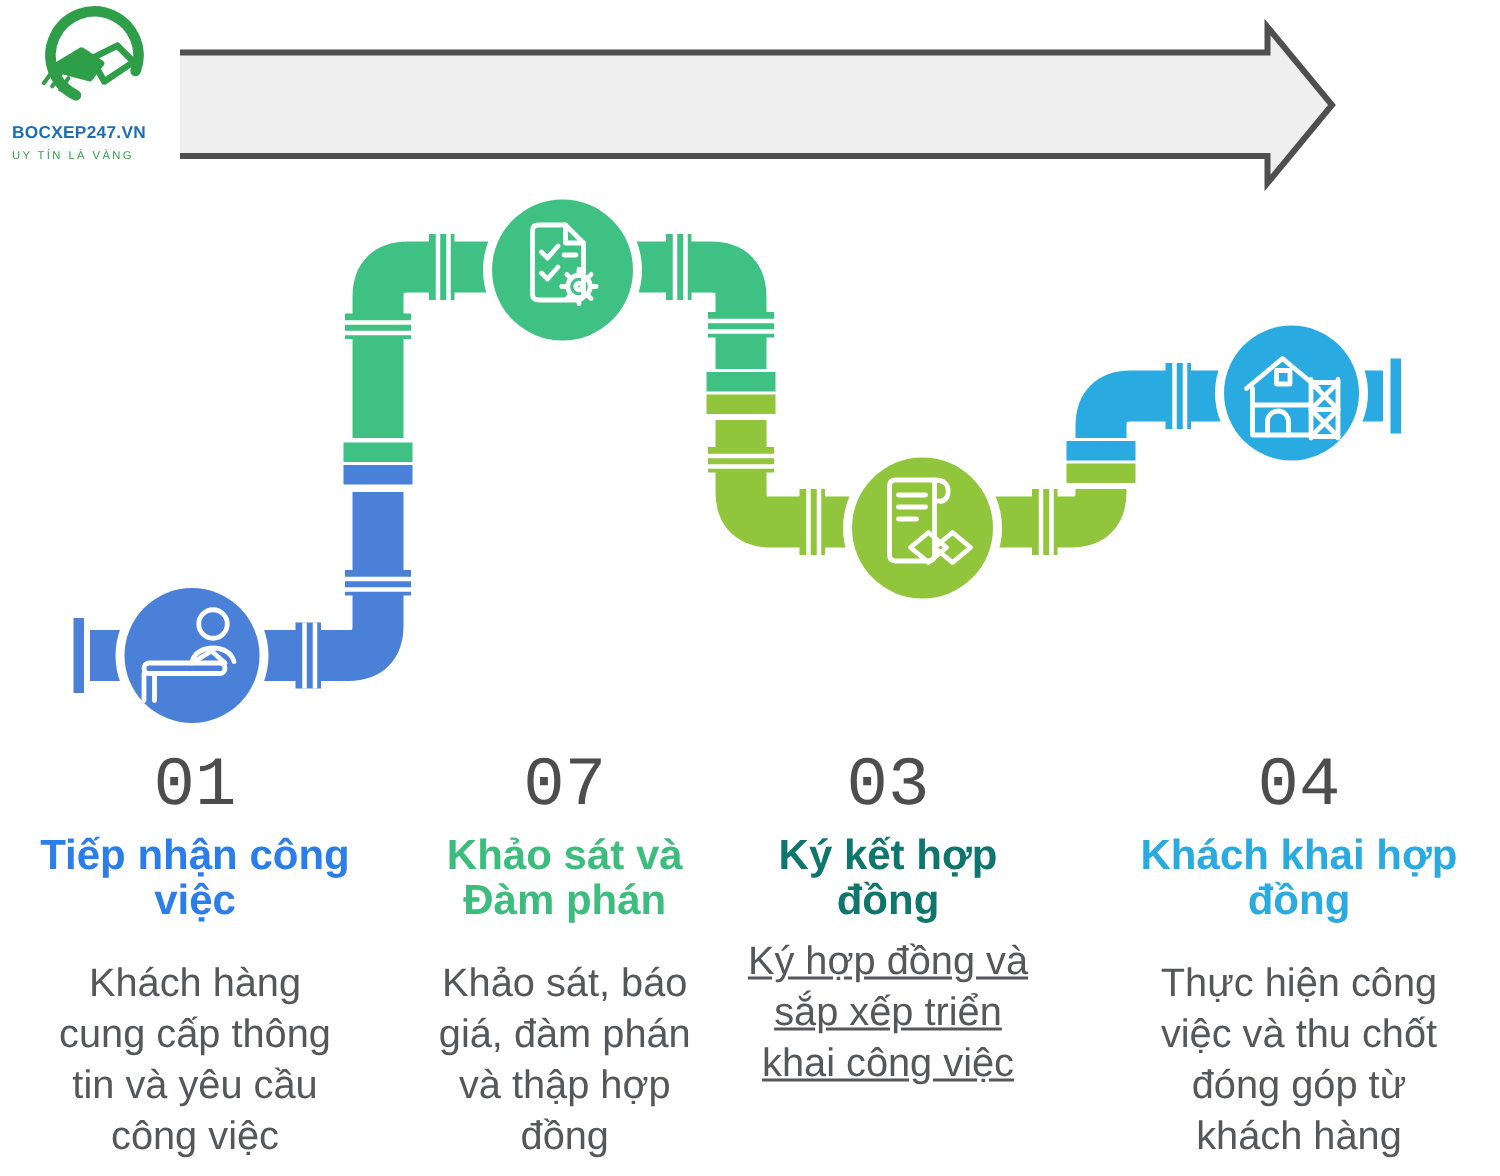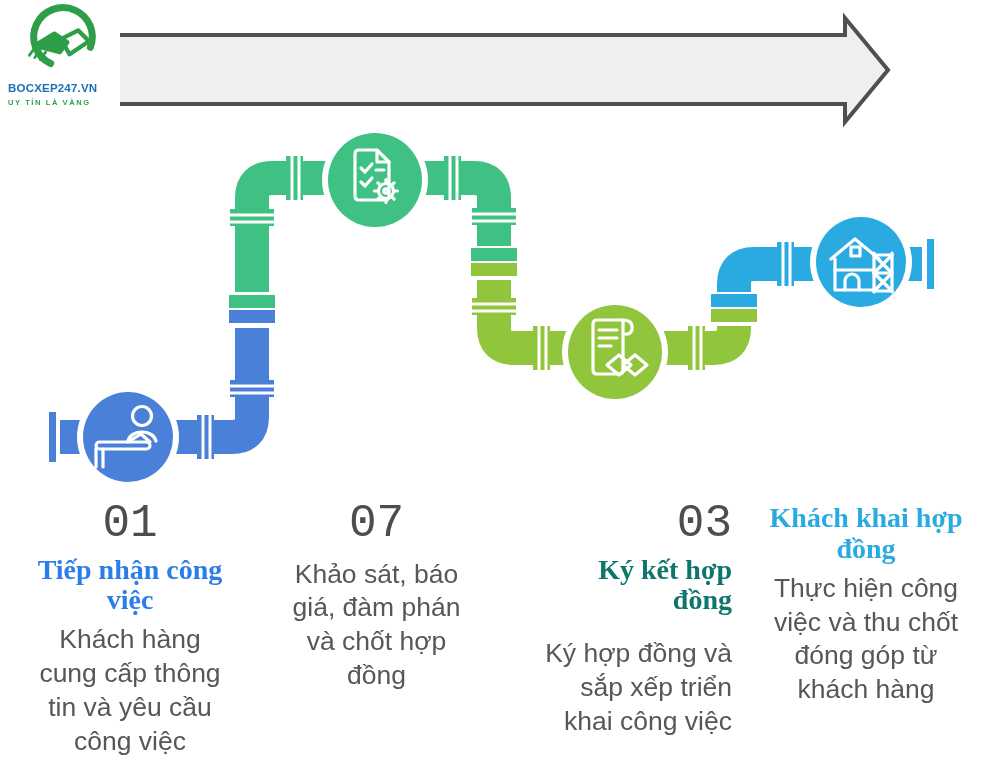--- a/index.html
+++ b/index.html
@@ -8,40 +8,40 @@
 
   
   .f-blue{fill:#4a80d8}.f-green{fill:#3ec183}.f-lime{fill:#90c53c}.f-cyan{fill:#29abe2}.f-white{fill:#ffffff}
   .s-blue{stroke:#4a80d8}.s-green{stroke:#3ec183}.s-lime{stroke:#90c53c}.s-cyan{stroke:#29abe2}
   .pipe{fill:none;stroke-width:34;stroke-linecap:butt}
   .icon{fill:none;stroke:#ffffff;stroke-width:3.2;stroke-linecap:round;stroke-linejoin:round}
 
   
   .logo{position:absolute;left:8px;top:0;width:124px;text-align:left;}
   .logo-brand{font-size:11.5px;font-weight:bold;color:#1b6fb8;letter-spacing:.2px;margin-top:2px;}
-  .logo-tagline{font-size:7.5px;font-weight:bold;color:#2f9e48;letter-spacing:1.6px;margin-top:4px;}
+  .logo-tagline{font-size:7.5px;font-weight:normal;color:#2f9e48;letter-spacing:1.6px;margin-top:4px;}
 
   
   .banner-svg{position:absolute;left:0;top:0;}
   .banner-title{position:absolute;left:140px;top:35px;width:710px;height:70px;
                 display:flex;align-items:center;justify-content:center;
                 font-size:27px;font-weight:bold;color:#4d4d4d;}
 
   
   .pipeline-svg{position:absolute;left:0;top:0;}
 
   
   .step{position:absolute;top:499px;text-align:center;}
   .step-number{font-size:46px;line-height:1.12;color:#4d4d4d;font-family:Liberation Mono, monospace;}
-  .step-title{font-size:28px;font-weight:bold;line-height:1.1;margin-top:4px;white-space:pre-line;font-family:Liberation Serif, serif;}
-  .step-desc{font-size:26.5px;line-height:1.28;color:#56575a;margin-top:7px;white-space:pre-line;}
+  .step-title{font-size:28px;font-weight:bold;line-height:1.1;margin-top:4px;white-space:pre-line;}
+  .step-desc{font-size:26.5px;line-height:1.28;color:#56575a;margin-top:23px;white-space:pre-line;}
   #step1{left:10px;width:240px;}  #step1 .step-title{color:#2b7de9;}
   #step2{left:255px;width:243px;} #step2 .step-title{color:#3dbd7d;}
-  #step3{left:492px;width:240px;text-align:right;} #step3 .step-title{color:#0f766e;}
-  #step3 .step-desc{margin-top:21px;}
+  #step3{left:472px;width:240px;} #step3 .step-title{color:#0f766e;}
+  #step3 .step-desc{margin-top:8px;text-decoration:underline;}
   #step4{left:742px;width:248px;} #step4 .step-title{color:#29abe2;}
 </style>
 </head>
 <body>
 
 <div id="canvas">
 
   <div class="logo">
     <svg width="110" height="76" viewBox="0 0 100 70">
       <g fill="none" stroke="#2f9e48" stroke-linecap="round" stroke-linejoin="round">
@@ -201,36 +201,39 @@
     <div class="step-title">Tiếp nhận công
 việc</div>
     <div class="step-desc">Khách hàng
 cung cấp thông
 tin và yêu cầu
 công việc</div>
   </div>
 
   <div class="step" id="step2">
     <div class="step-number">07</div>
+    <div class="step-title">Khảo sát và
+Đàm phán</div>
     <div class="step-desc">Khảo sát, báo
 giá, đàm phán
-và chốt hợp
+và thập hợp
 đồng</div>
   </div>
 
   <div class="step" id="step3">
     <div class="step-number">03</div>
     <div class="step-title">Ký kết hợp
 đồng</div>
     <div class="step-desc">Ký hợp đồng và
 sắp xếp triển
 khai công việc</div>
   </div>
 
   <div class="step" id="step4">
+    <div class="step-number">04</div>
     <div class="step-title">Khách khai hợp
 đồng</div>
     <div class="step-desc">Thực hiện công
 việc và thu chốt
 đóng góp từ
 khách hàng</div>
   </div>
 
 </div>
 

